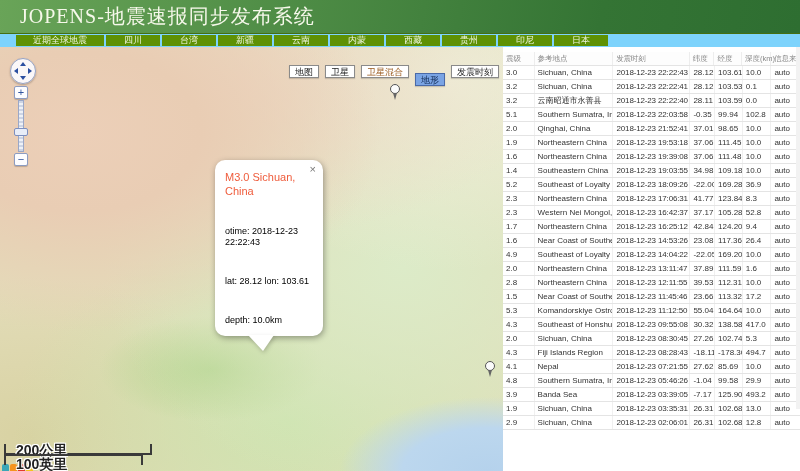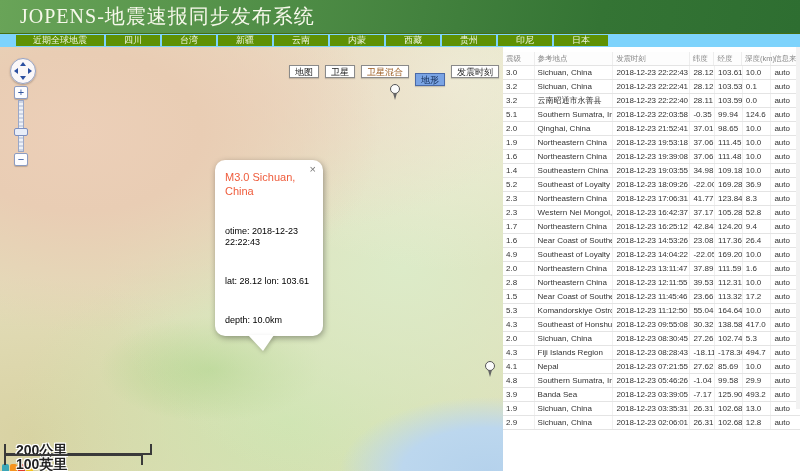--- a/index.html
+++ b/index.html
@@ -253,21 +253,21 @@
             <div class="tc c4">103.59</div>
             <div class="tc c5">0.0</div>
             <div class="tc c6">auto</div>
           </div>
           <div class="trow">
             <div class="tc c0">5.1</div>
             <div class="tc c1">Southern Sumatra, Indon</div>
             <div class="tc c2">2018-12-23 22:03:58</div>
             <div class="tc c3">-0.35</div>
             <div class="tc c4">99.94</div>
-            <div class="tc c5">124.6</div>
+            <div class="tc c5">102.8</div>
             <div class="tc c6">auto</div>
           </div>
           <div class="trow">
             <div class="tc c0">2.0</div>
             <div class="tc c1">Qinghai, China</div>
             <div class="tc c2">2018-12-23 21:52:41</div>
             <div class="tc c3">37.01</div>
             <div class="tc c4">98.65</div>
             <div class="tc c5">10.0</div>
             <div class="tc c6">auto</div>

